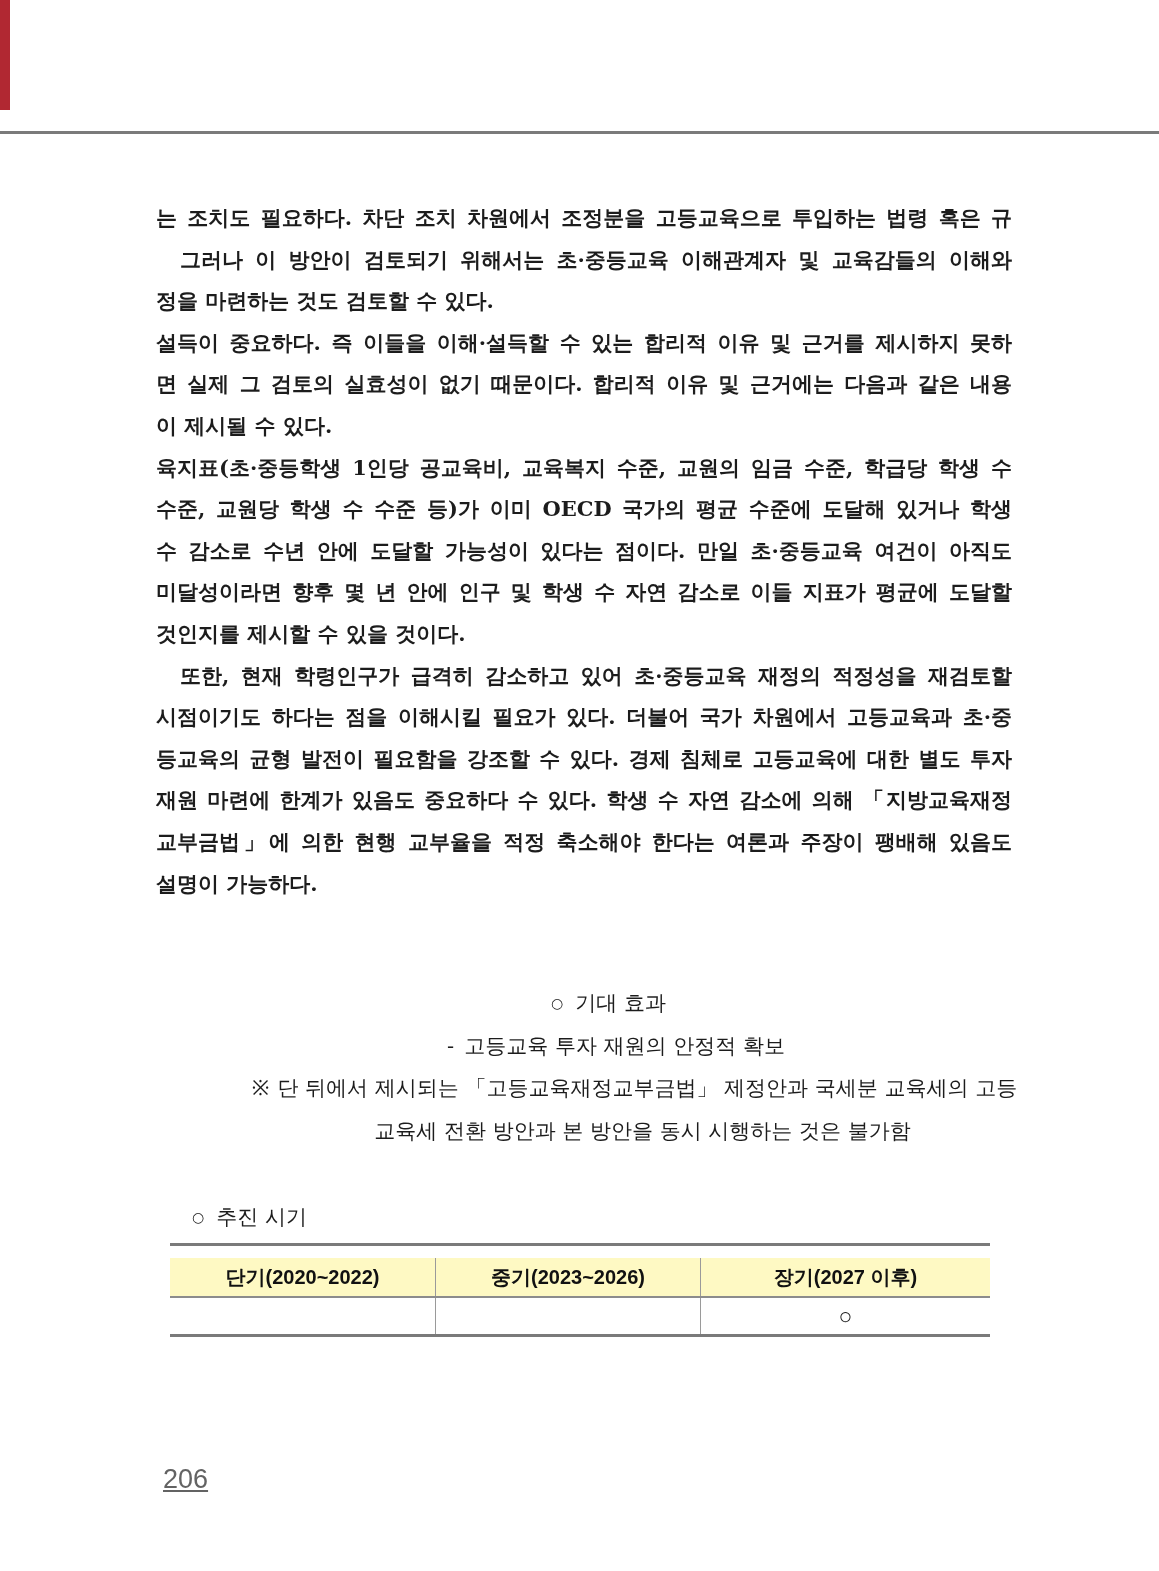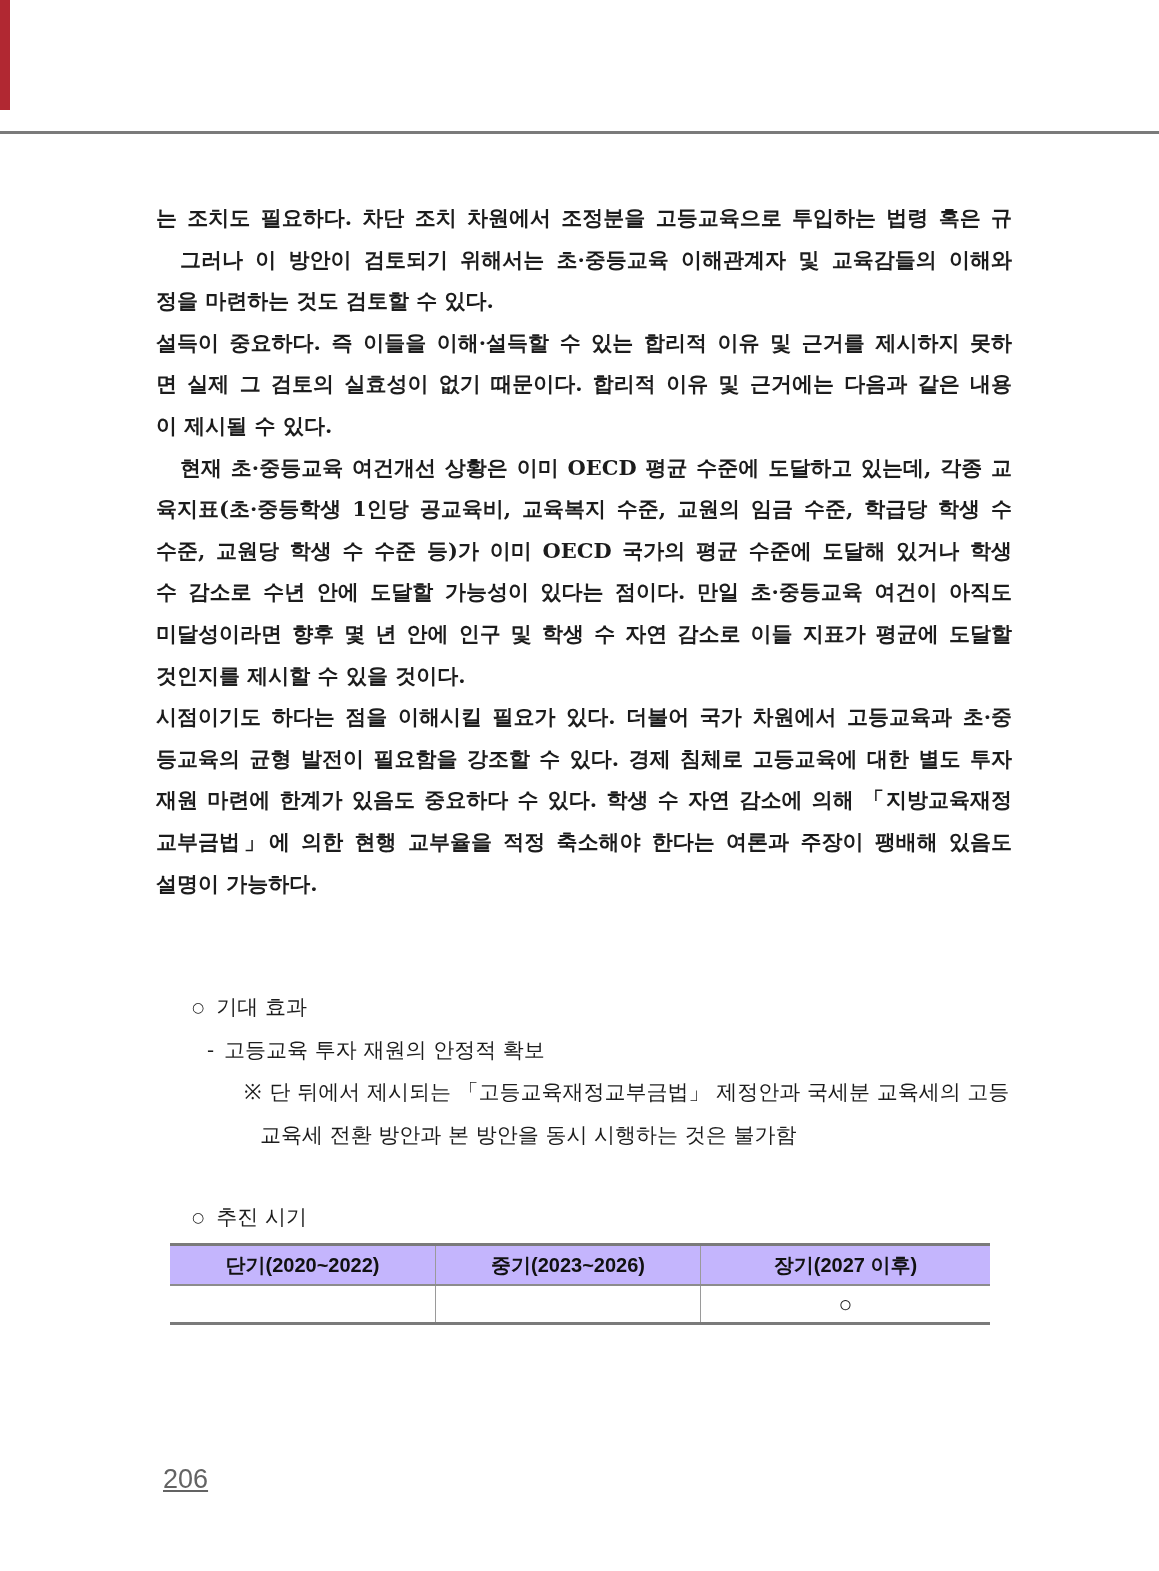--- a/index.html
+++ b/index.html
@@ -30,21 +30,21 @@
     height: 41.6px; line-height: 41.6px;
     text-align: justify; text-align-last: justify;
     overflow: hidden; white-space: nowrap;
   }
   .bline.plast { text-align-last: left; }
   .bline.indent { text-indent: 24px; }
   .bullets {
     position: absolute; left: 165px; top: 986px; width: 860px;
     font-size: 21px;
   }
-  .bullet-line { height: 42.5px; line-height: 42px; white-space: nowrap; }
+  .bullet-line { height: 42.5px; line-height: 34px; white-space: nowrap; text-align: center; }
   .b-l1 { padding-left: 27px; }
   .b-l2 { padding-left: 42px; }
   .b-l3 { padding-left: 79px; }
   .b-l4 { padding-left: 95px; }
   .marker-circle {
     font-size: 14px; vertical-align: 2px; padding-right: 12px; color: #222;
   }
   .marker-dash { padding-right: 10px; }
   .marker-ref { padding-right: 8px; }
   .schedule-heading {
@@ -53,23 +53,24 @@
   }
   .schedule-heading .marker-circle { padding-left: 27px; }
   .timeline-table {
     position: absolute; left: 170px; top: 1243px; width: 820px;
     border-top: 3px solid #7a7a7a;
     border-bottom: 3px solid #7a7a7a;
     font-family: "Liberation Sans", "DejaVu Sans", sans-serif;
   }
   .t-row { display: flex; width: 820px; }
   .t-row.header {
-    background: #c4b5fd;
+    background: #fef9c3;
     border-bottom: 2px solid #8c8c8c;
     height: 38px;
+    margin-top: 12px;
   }
   .t-row.body { height: 36px; }
   .t-cell {
     display: flex; align-items: center; justify-content: center;
     box-sizing: border-box;
   }
   .t-cell.c1 { width: 266px; border-right: 1px solid #9a9a9a; }
   .t-cell.c2 { width: 265px; border-right: 1px solid #9a9a9a; }
   .t-cell.c3 { width: 289px; }
   .t-row.header .t-cell { font-weight: bold; font-size: 20px; color: #111; }
@@ -86,26 +87,26 @@
 <div class="accent-bar"></div>
 <div class="top-rule"></div>
 
 <div class="content">
   <div class="bline">는 조치도 필요하다. 차단 조치 차원에서 조정분을 고등교육으로 투입하는 법령 혹은 규</div>
   <div class="bline indent">그러나 이 방안이 검토되기 위해서는 초·중등교육 이해관계자 및 교육감들의 이해와</div>
   <div class="bline plast">정을 마련하는 것도 검토할 수 있다.</div>
   <div class="bline">설득이 중요하다. 즉 이들을 이해·설득할 수 있는 합리적 이유 및 근거를 제시하지 못하</div>
   <div class="bline">면 실제 그 검토의 실효성이 없기 때문이다. 합리적 이유 및 근거에는 다음과 같은 내용</div>
   <div class="bline plast">이 제시될 수 있다.</div>
-  <div class="bline indent">현재 초·중등교육 여건개선 상황은 이미 OECD 평균 수준에 도달하고 있는데, 각종 교</div>
   <div class="bline">육지표(초·중등학생 1인당 공교육비, 교육복지 수준, 교원의 임금 수준, 학급당 학생 수</div>
   <div class="bline">수준, 교원당 학생 수 수준 등)가 이미 OECD 국가의 평균 수준에 도달해 있거나 학생</div>
   <div class="bline">수 감소로 수년 안에 도달할 가능성이 있다는 점이다. 만일 초·중등교육 여건이 아직도</div>
   <div class="bline">미달성이라면 향후 몇 년 안에 인구 및 학생 수 자연 감소로 이들 지표가 평균에 도달할</div>
   <div class="bline plast">것인지를 제시할 수 있을 것이다.</div>
+  <div class="bline indent">또한, 현재 학령인구가 급격히 감소하고 있어 초·중등교육 재정의 적정성을 재검토할</div>
   <div class="bline">시점이기도 하다는 점을 이해시킬 필요가 있다. 더불어 국가 차원에서 고등교육과 초·중</div>
   <div class="bline">등교육의 균형 발전이 필요함을 강조할 수 있다. 경제 침체로 고등교육에 대한 별도 투자</div>
   <div class="bline">재원 마련에 한계가 있음도 중요하다 수 있다. 학생 수 자연 감소에 의해 「지방교육재정</div>
   <div class="bline">교부금법」에 의한 현행 교부율을 적정 축소해야 한다는 여론과 주장이 팽배해 있음도</div>
   <div class="bline plast">설명이 가능하다.</div>
 </div>
 
 <div class="bullets">
   <div class="bullet-line b-l1">
     <span class="marker-circle">○</span><span>기대 효과</span>

